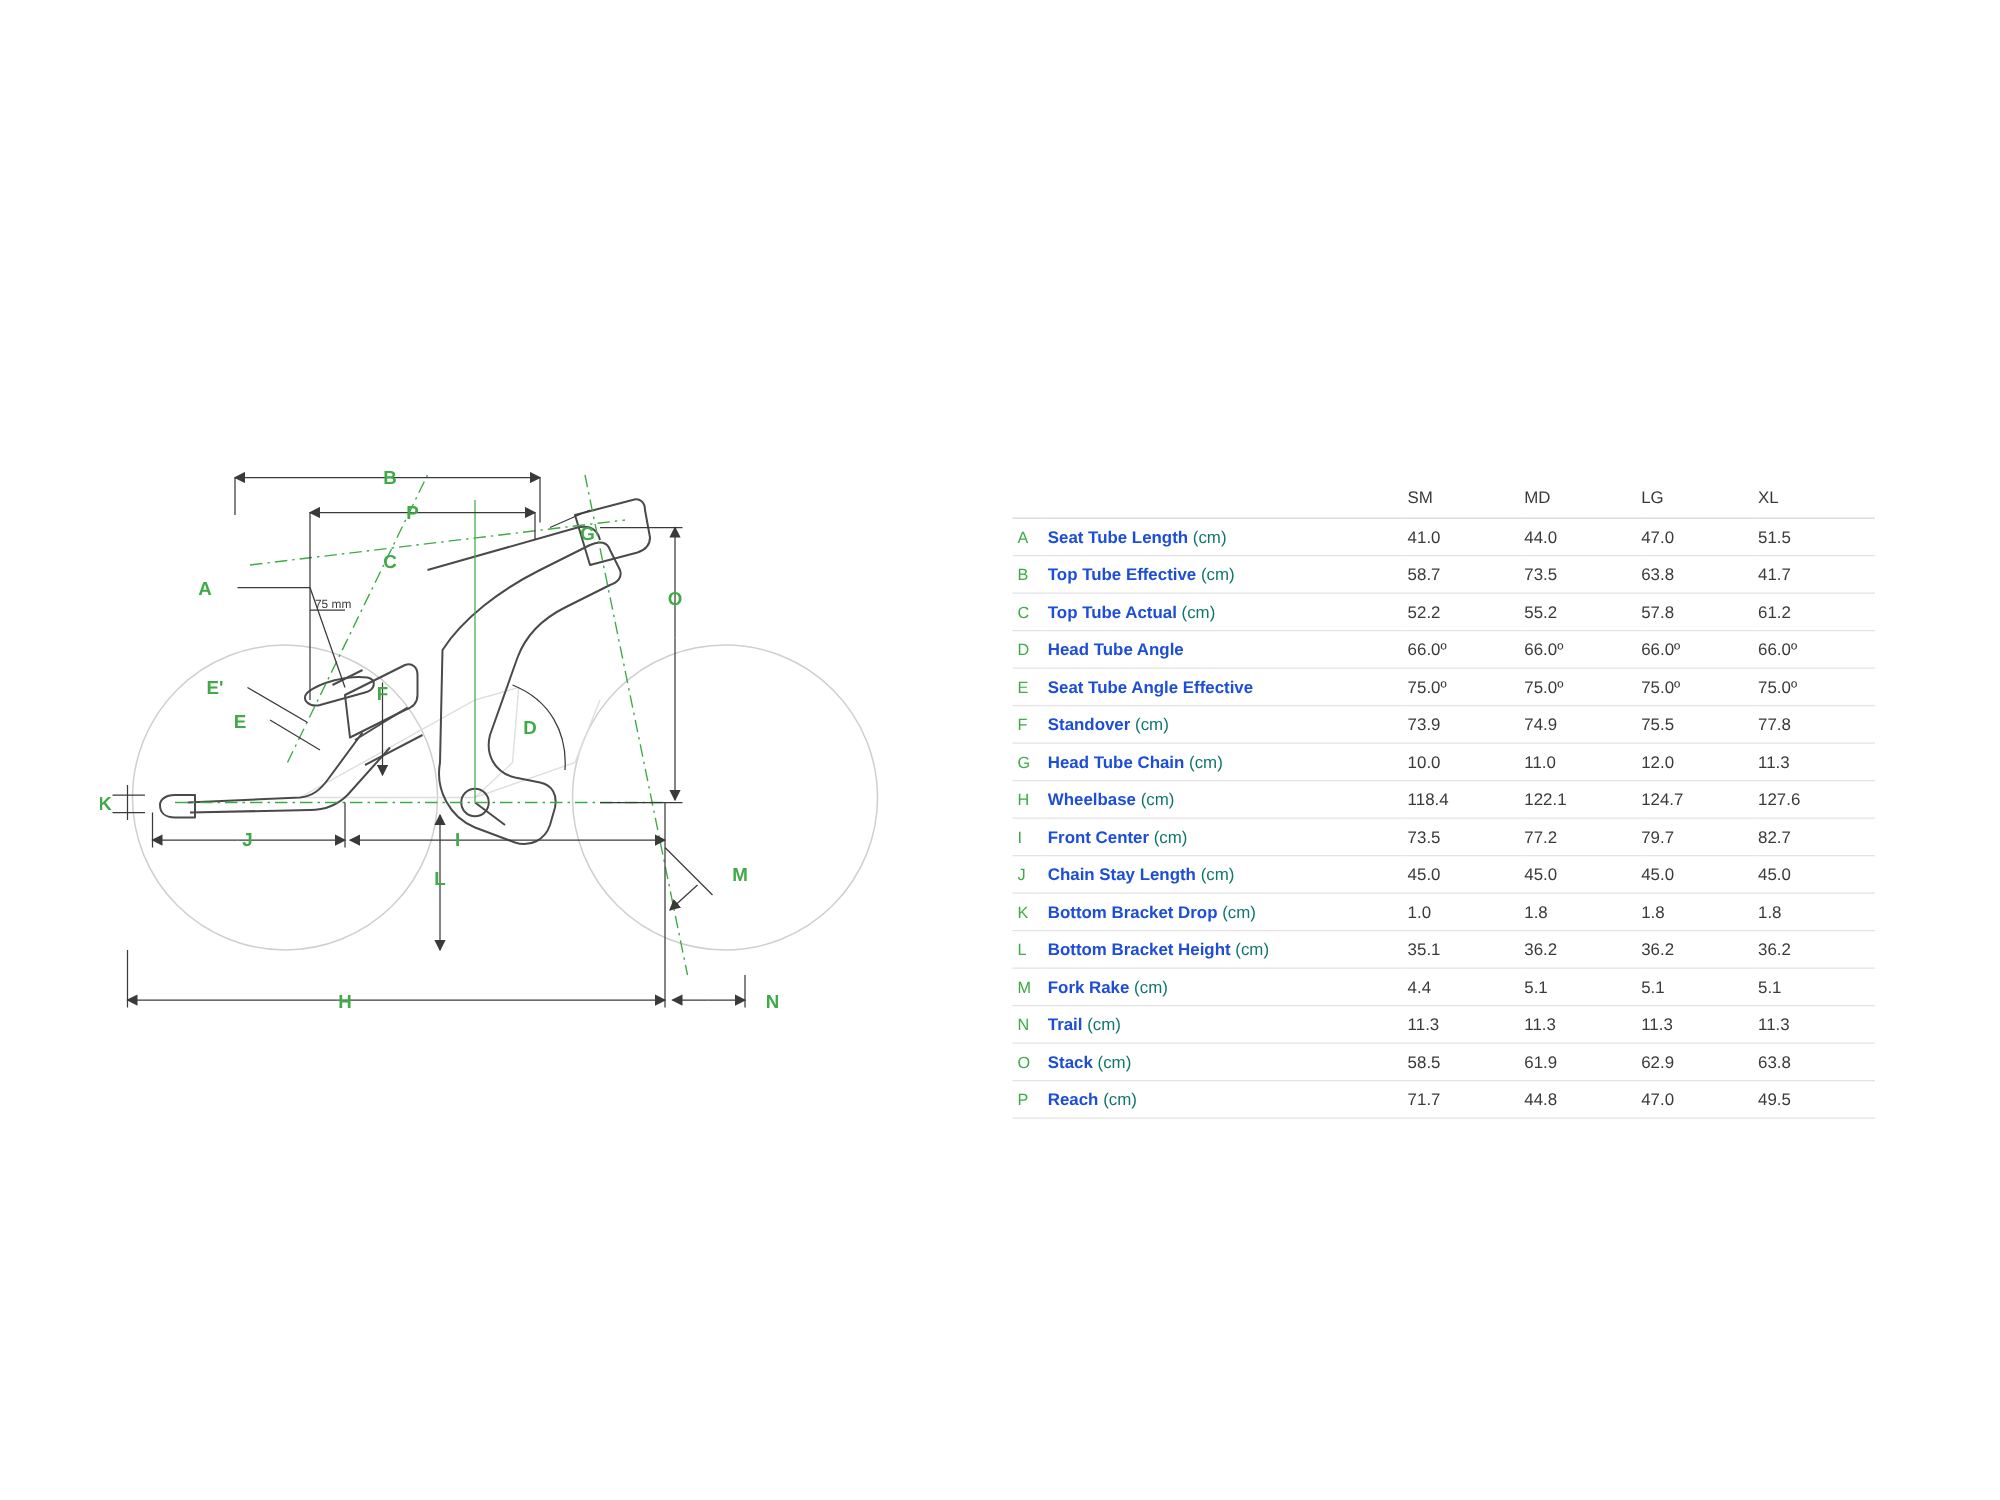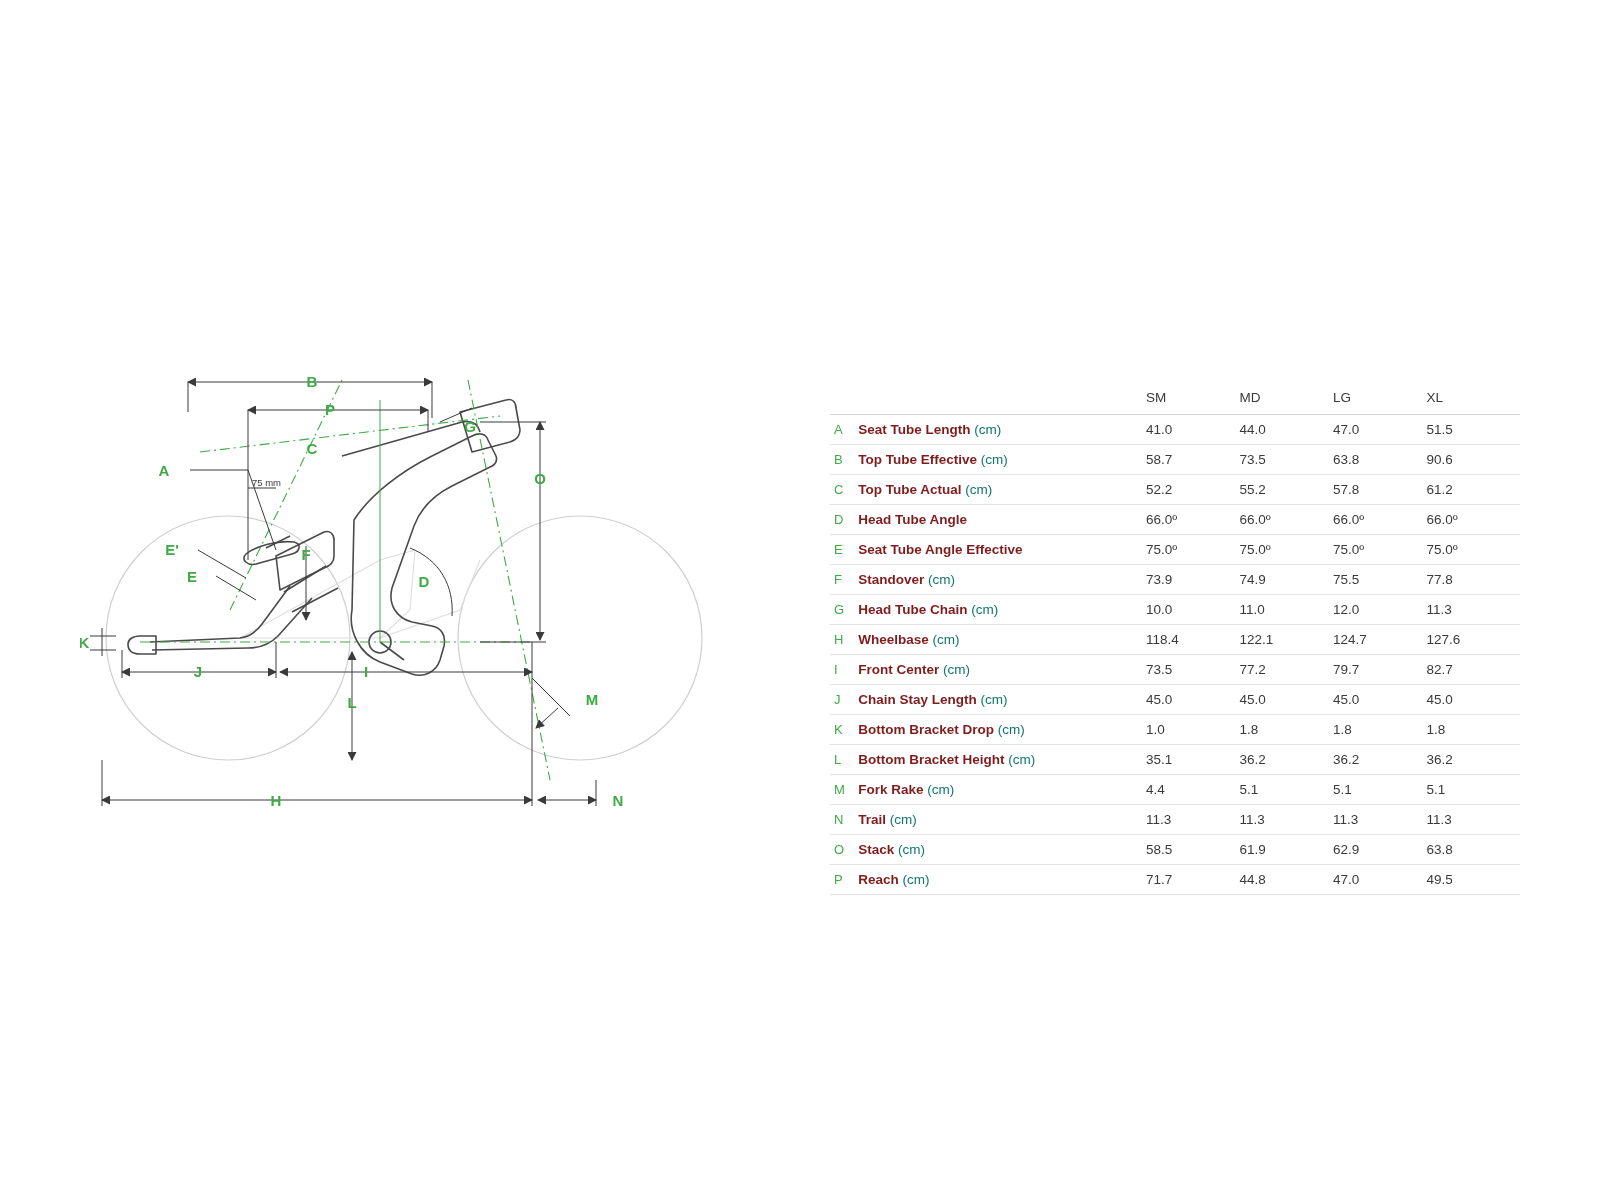--- a/index.html
+++ b/index.html
@@ -33,21 +33,20 @@
   }
 
   
   .geo-table {
     position: absolute;
     left: 810px;
     top: 383px;
     width: 690px;
     border-collapse: collapse;
     font-size: 13.5px;
-    margin-left: 20px;
   }
   .geo-table th, .geo-table td {
     text-align: left;
     font-weight: normal;
     padding: 7px 4px 7px 0;
     border-bottom: 1px solid #e3e3e3;
     vertical-align: middle;
     white-space: nowrap;
   }
   .geo-table thead th {
@@ -68,21 +67,21 @@
   }
   .col-label {
     width: 282px;
   }
   .col-size {
     width: 100px;
     color: #3a3a3a;
   }
   .label-name {
     font-weight: bold;
-    color: #7f1d1d;
+    color: #1d4ed8;
   }
   .label-unit {
     font-weight: normal;
     color: #0f766e;
   }
   .hdr-blank { width: 304px; }
 </style>
 </head>
 <body>
 
@@ -254,21 +253,21 @@
         <td class="col-size">44.0</td>
         <td class="col-size">47.0</td>
         <td class="col-size">51.5</td>
       </tr>
       <tr>
         <td class="col-key">B</td>
         <td class="col-label"><span class="label-name">Top Tube Effective</span> <span class="label-unit">(cm)</span></td>
         <td class="col-size">58.7</td>
         <td class="col-size">73.5</td>
         <td class="col-size">63.8</td>
-        <td class="col-size">90.6</td>
+        <td class="col-size">41.7</td>
       </tr>
       <tr>
         <td class="col-key">C</td>
         <td class="col-label"><span class="label-name">Top Tube Actual</span> <span class="label-unit">(cm)</span></td>
         <td class="col-size">52.2</td>
         <td class="col-size">55.2</td>
         <td class="col-size">57.8</td>
         <td class="col-size">61.2</td>
       </tr>
       <tr>

